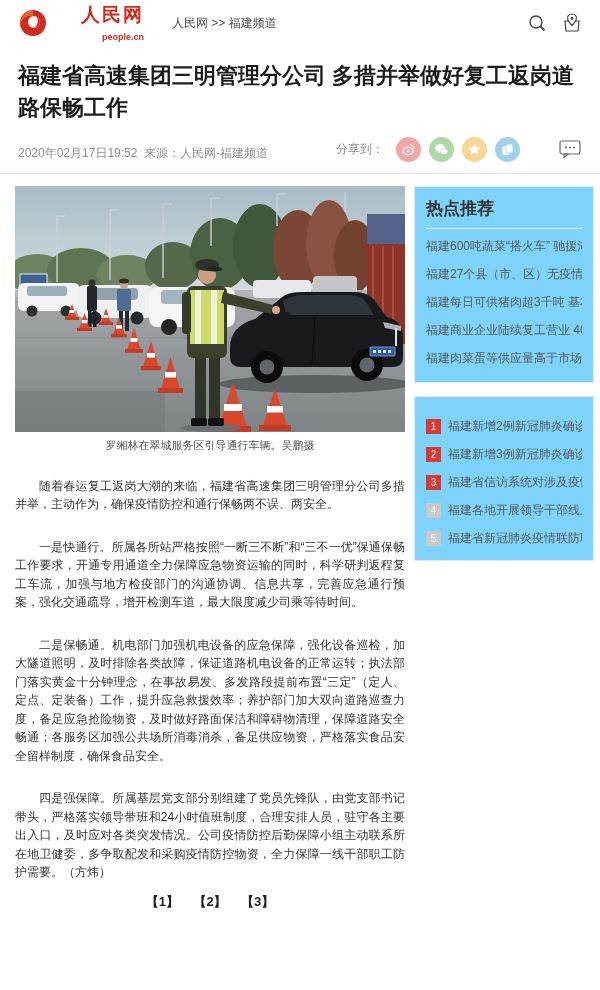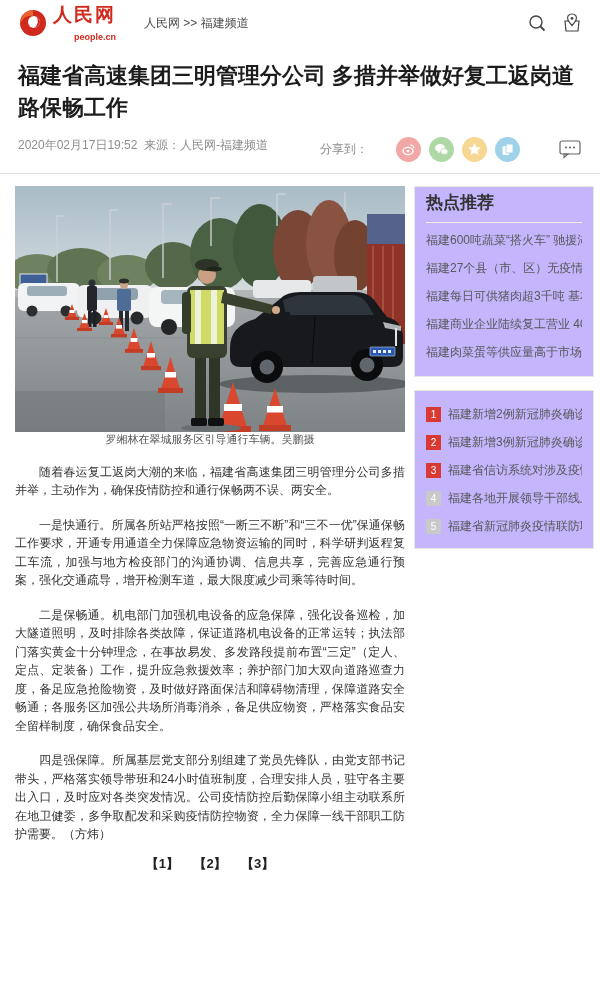--- a/index.html
+++ b/index.html
@@ -5,58 +5,58 @@
   * { margin:0; padding:0; box-sizing:border-box; }
   html,body { background:#fff; }
   body { font-family:"Liberation Sans","DejaVu Sans",sans-serif; }
   .page { position:relative; width:600px; height:990px; background:#fff; overflow:hidden; margin:0 auto; }
 
   
   .header { height:46px; display:flex; align-items:center; padding:0 18px; }
   .logo { display:flex; align-items:center; cursor:pointer; }
   .logo-swirl { width:30px; height:30px; margin-right:5px; }
   .logo-txt { display:flex; flex-direction:column; align-items:flex-end; line-height:1; }
-  .logo-cn { color:#cf2a1d; font-size:19px; font-weight:bold; letter-spacing:2px; }
+  .logo-cn { color:#cf2a1d; font-size:19px; font-weight:bold; letter-spacing:2px;margin-left:28px; }
   .logo-en { color:#cf2a1d; font-size:9px; font-weight:bold; margin-top:9px; }
   .breadcrumb { margin-left:28px; font-size:12px; color:#4d4d4d; }
   .hdr-icons { margin-left:auto; display:flex; gap:15px; align-items:center; }
   .hdr-icons svg { display:block; cursor:pointer; }
 
   
   .title { margin:14px 18px 0; font-size:22px; font-weight:bold; color:#1c1c1c; line-height:1.45; }
-  .meta-row { display:flex; align-items:flex-start; margin:13px 18px 0; }
+  .meta-row { display:flex; align-items:flex-end; margin:13px 18px 0; }
   .meta-left { font-size:12px; color:#8e8e8e; }
   .share { margin-left:auto; display:flex; align-items:center; }
-  .share-label { font-size:12px; color:#8e8e8e; margin-right:20px; }
+  .share-label { font-size:12px; color:#8e8e8e; margin-right:4px; }
   .share-btn { width:25px; height:25px; border-radius:50%; margin-left:8px; cursor:pointer; display:flex; align-items:center; justify-content:center; }
   .share-weibo  { background:#f2a7a7; }
   .share-wechat { background:#aed8a6; }
   .share-qzone  { background:#f6d793; }
   .share-copy   { background:#9fd2e8; }
   .comment-ic { margin-left:38px; cursor:pointer; }
   .divider { border-top:1px solid #eddede; margin-top:11px; }
 
   
   .content { display:flex; padding:12px 6px 0 15px; }
   .main { width:390px; }
   .side { width:180px; margin-left:9px; }
 
   
   .photo { width:390px; height:246px; background:#b9c3c9; }
   .photo svg { display:block; }
-  .caption { text-align:center; font-size:11px; color:#555; }
-
-  
-  .para { margin-top:16px; font-size:12px; line-height:18.5px; color:#333; text-indent:2em; text-align:justify; }
+  .caption { text-align:center; font-size:11px; color:#555; margin-top:6px; }
+
+  
+  .para { margin-top:24px; font-size:12px; line-height:18.5px; color:#333; text-indent:2em; text-align:justify; }
 
   .pagination { text-align:center; margin-top:10px; }
   .page-link { font-size:13px; font-weight:bold; color:#222; text-decoration:none; margin:0 5px; cursor:pointer; }
 
   
-  .side-box { border:1px solid #e8e8e8; padding:4px 11px 13px; margin-bottom:13px; background:#c4b5fd; }
+  .side-box { border:1px solid #e8e8e8; padding:10px 11px 13px; margin-bottom:13px; background:#7dd3fc; }
   .side-title { font-size:17px; font-weight:bold; color:#333; padding-bottom:8px; border-bottom:1px solid #eee; }
   .hot-item { display:block; font-size:12px; color:#595959; line-height:22px; margin-top:6px; white-space:nowrap;
               overflow:hidden; text-decoration:none; cursor:pointer; }
   .rank-item { display:flex; align-items:center; margin-top:11px; cursor:pointer; }
   .rank-badge { flex:0 0 15px; width:15px; height:15px; font-size:10px; line-height:15px; text-align:center;
                 color:#fff; margin-right:7px; }
   .rank-badge.red  { background:#da3832; }
   .rank-badge.gray { background:#c9c9c9; }
   .rank-text { font-size:12px; color:#595959; white-space:nowrap; overflow:hidden; }
 </style>

